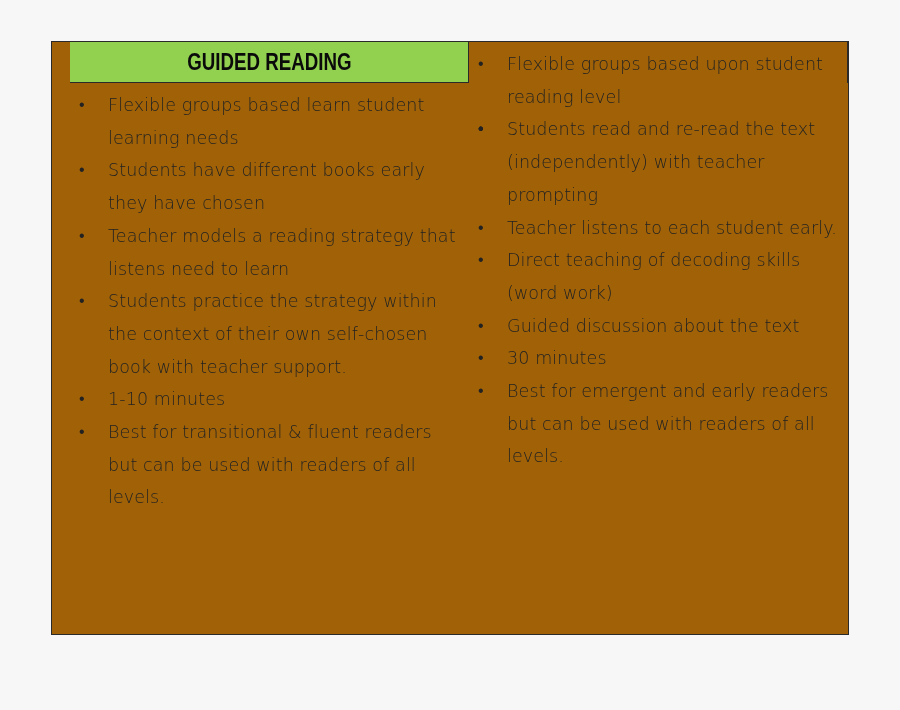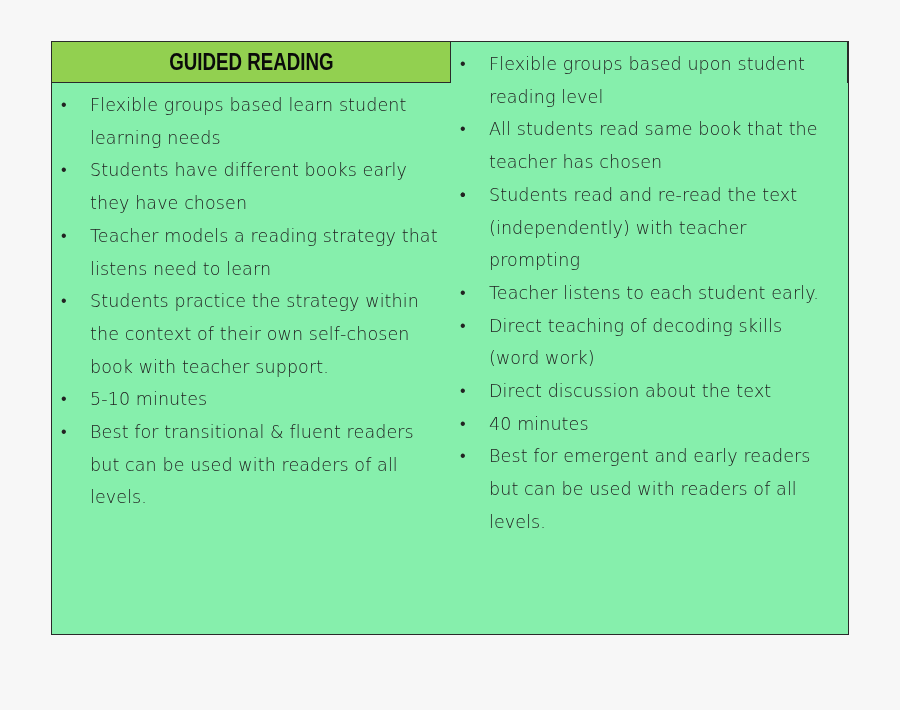--- a/index.html
+++ b/index.html
@@ -18,21 +18,22 @@
       position: absolute;
       left: 51px;
       top: 41px;
       width: 798px;
       height: 594px;
       border: 1.5px solid #2a2a2a;
       box-sizing: border-box;
       display: grid;
       grid-template-columns: 399px 1fr;
       grid-template-rows: 41px 1fr;
-      background: #86efac;
+      background: #a16207;
+      padding-left: 18px;
     }
     .hdr-wrap {
       border-bottom: 1.5px solid #2a2a2a;
       display: flex;
       align-items: center;
       justify-content: center;
       overflow: hidden;
     }
     .hdr-wrap.green { background: #92d050; }
     .hdr-wrap.blue { background: #00b0f0; }
@@ -83,34 +84,34 @@
 <body>
 
 <div class="table">
   <div class="hdr-wrap green left">
     <span class="hdr-text">GUIDED READING</span>
   </div>
 
   <div class="col left">
     <ul>
       <li><span class="bullet">•</span><span>Flexible groups based upon student reading level</span></li>
-      <li><span class="bullet">•</span><span>All students read same book that the teacher has chosen</span></li>
+      <li><span class="bullet">•</span></li>
       <li><span class="bullet">•</span></li>
       <li><span class="bullet">•</span><span>Students read and re-read the text (independently) with teacher prompting</span></li>
       <li><span class="bullet">•</span><span>Teacher listens to each student early.</span></li>
       <li><span class="bullet">•</span><span>Direct teaching of decoding skills (word work)</span></li>
-      <li><span class="bullet">•</span><span>Direct discussion about the text</span></li>
-      <li><span class="bullet">•</span><span>40 minutes</span></li>
+      <li><span class="bullet">•</span><span>Guided discussion about the text</span></li>
+      <li><span class="bullet">•</span><span>30 minutes</span></li>
       <li><span class="bullet">•</span><span>Best for emergent and early readers but can be used with readers of all levels.</span></li>
     </ul>
   </div>
 
   <div class="col right">
     <ul>
       <li><span class="bullet">•</span><span>Flexible groups based learn student learning needs</span></li>
       <li><span class="bullet">•</span><span>Students have different books early they have chosen</span></li>
       <li><span class="bullet">•</span><span>Teacher models a reading strategy that listens need to learn</span></li>
       <li><span class="bullet">•</span><span>Students practice the strategy within the context of their own self-chosen book with teacher support.</span></li>
-      <li><span class="bullet">•</span><span>5-10 minutes</span></li>
+      <li><span class="bullet">•</span><span>1-10 minutes</span></li>
       <li><span class="bullet">•</span><span>Best for transitional &amp; fluent readers but can be used with readers of all levels.</span></li>
     </ul>
   </div>
 </div>
 
 </body></html>

